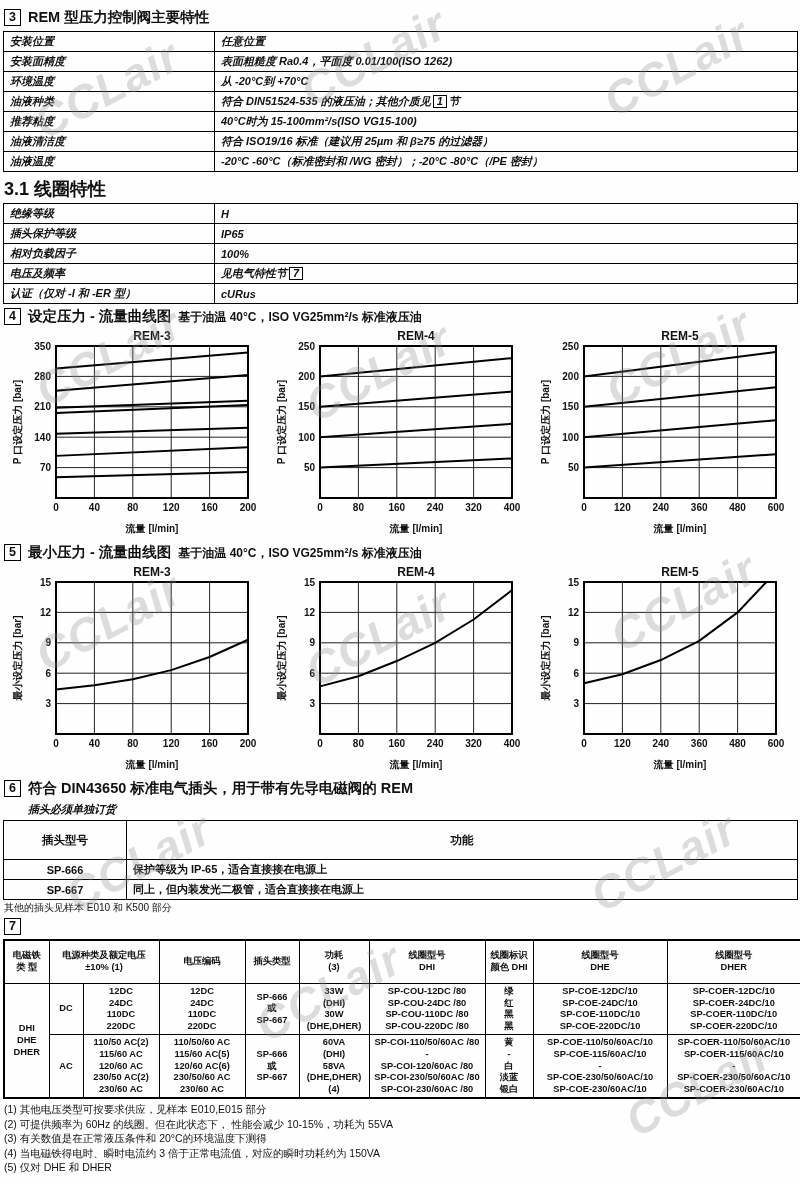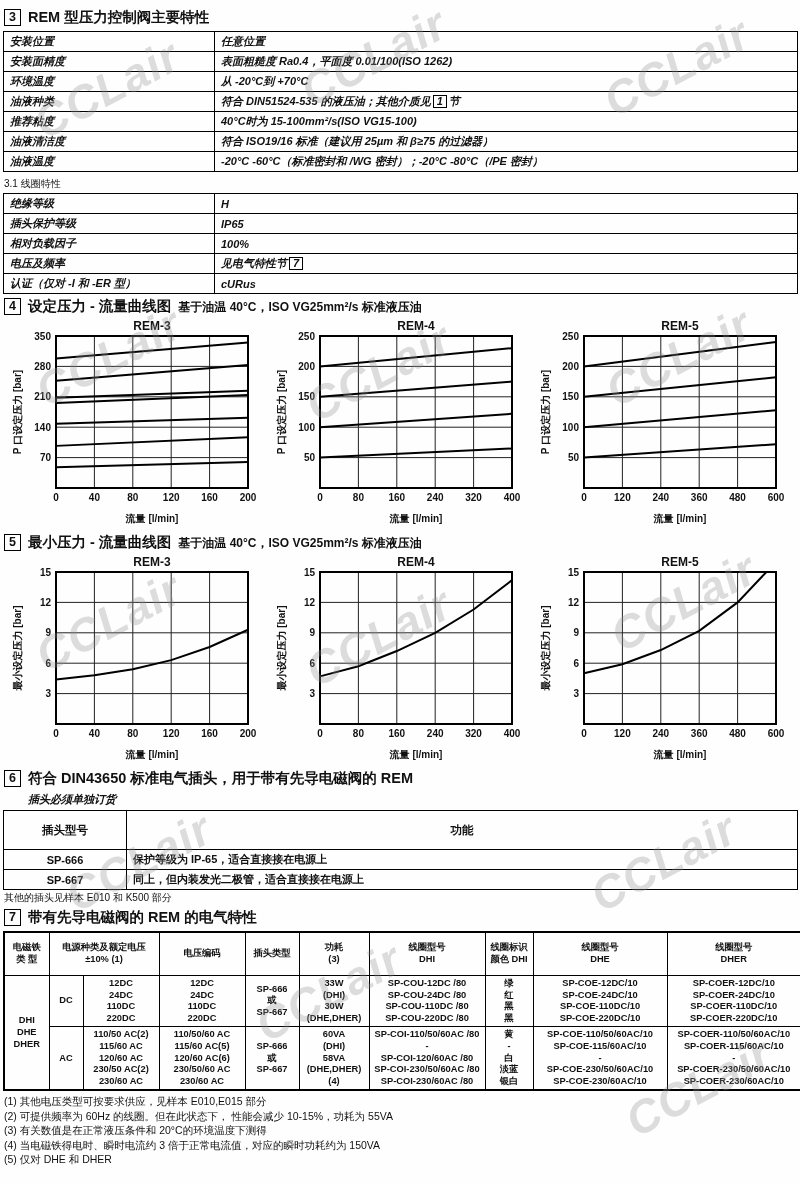--- a/index.html
+++ b/index.html
@@ -12,21 +12,21 @@
   .sec-h{display:flex;align-items:baseline;gap:7px;margin:3px 0 4px 2px;}
   .secnum{border:1.6px solid #000;padding:0 4px;font-weight:700;font-size:12.5px;line-height:15px;align-self:center;}
   .sectitle{font-weight:700;font-size:14.5px;}
   .secsub{font-weight:700;font-size:12px;}
 
   table.spec{width:795px;border-collapse:collapse;margin:1px 0 2px 1px;font-style:italic;}
   table.spec td{border:1.5px solid #000;font-size:11px;font-weight:700;padding:2px 6px;height:14px;}
   table.spec td.lbl{width:198px;}
   .ibox{display:inline-block;border:1.2px solid #000;padding:0 3px;margin:0 2px;line-height:11px;}
 
-  .t31{font-weight:400;font-size:10px;margin:5px 0 2px 2px;}
+  .t31{font-weight:700;font-size:18px;margin:5px 0 2px 2px;}
 
   .charts{display:flex;justify-content:space-between;padding:0 8px;margin-bottom:2px;text-align:center;}
   svg text{font:700 10px "Liberation Sans",sans-serif;fill:#111;}
   svg .ct{font:700 12px "Liberation Sans",sans-serif;text-anchor:middle;}
   svg .g{stroke:#222;stroke-width:1;}
   svg .fr{fill:none;stroke:#000;stroke-width:2;}
   svg .cv{fill:none;stroke:#000;stroke-width:2;stroke-linecap:round;}
   svg .xt{text-anchor:middle;}
   svg .yt{text-anchor:end;}
 
@@ -361,21 +361,20 @@
       <tr>
         <td class="c1">SP-667</td>
         <td>同上，但内装发光二极管，适合直接接在电源上</td>
       </tr>
     </tbody>
       </table>
     <div class="tiny-note">其他的插头见样本 E010 和 K500 部分</div>
 
     <div class="sec-h">
       <span class="secnum">7</span>
-      <span class="sectitle">带有先导电磁阀的 REM 的电气特性</span>
     </div>
 
     <table class="big">
       <colgroup>
         <col style="width:45px">
           <col style="width:34px">
           <col style="width:76px">
           <col style="width:86px">
           <col style="width:54px">
         <col style="width:70px">

